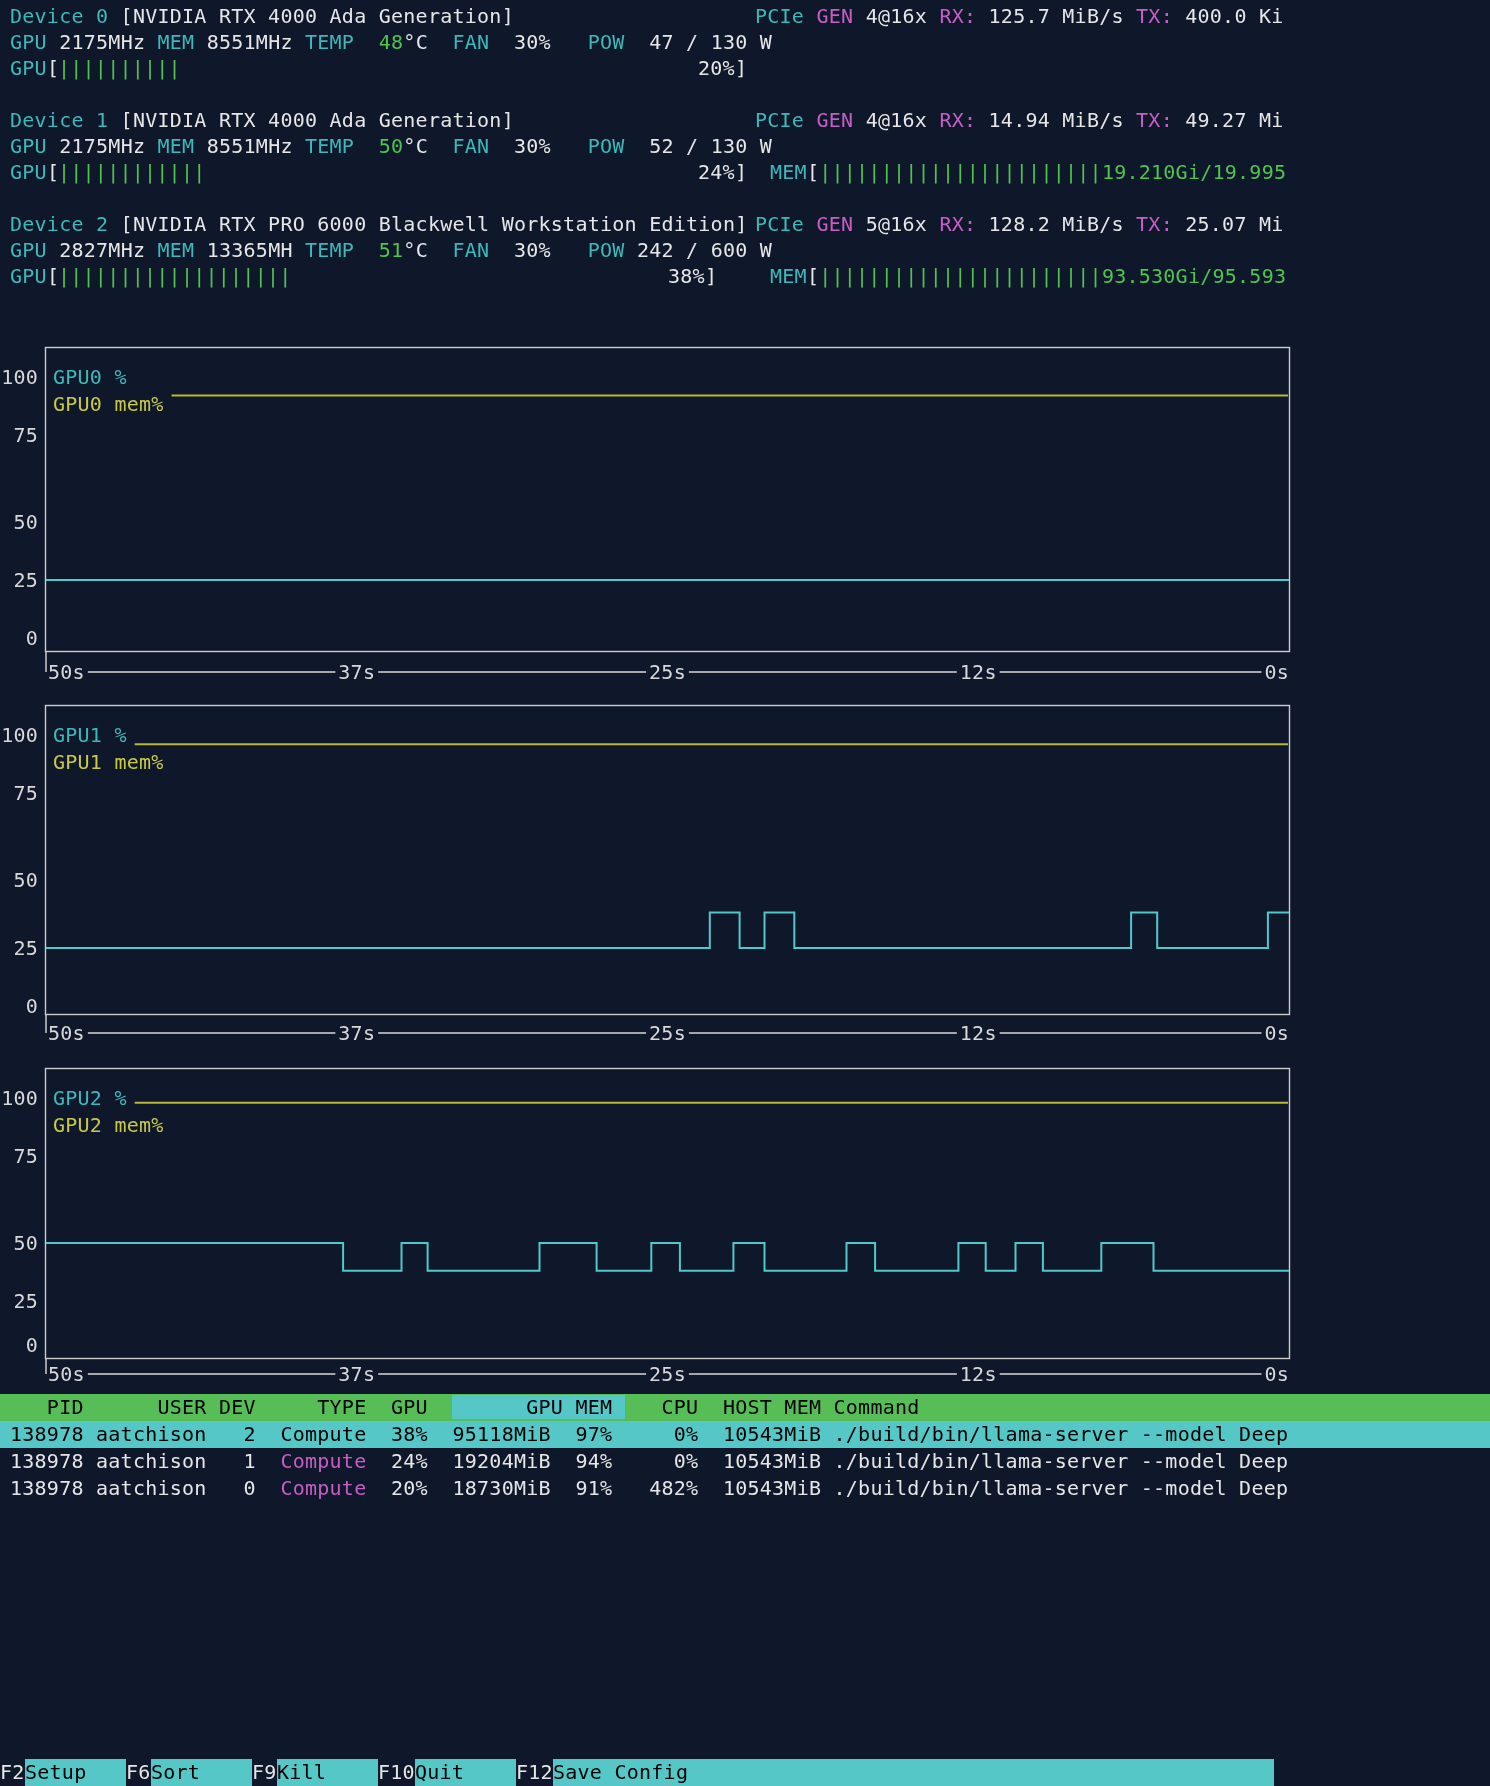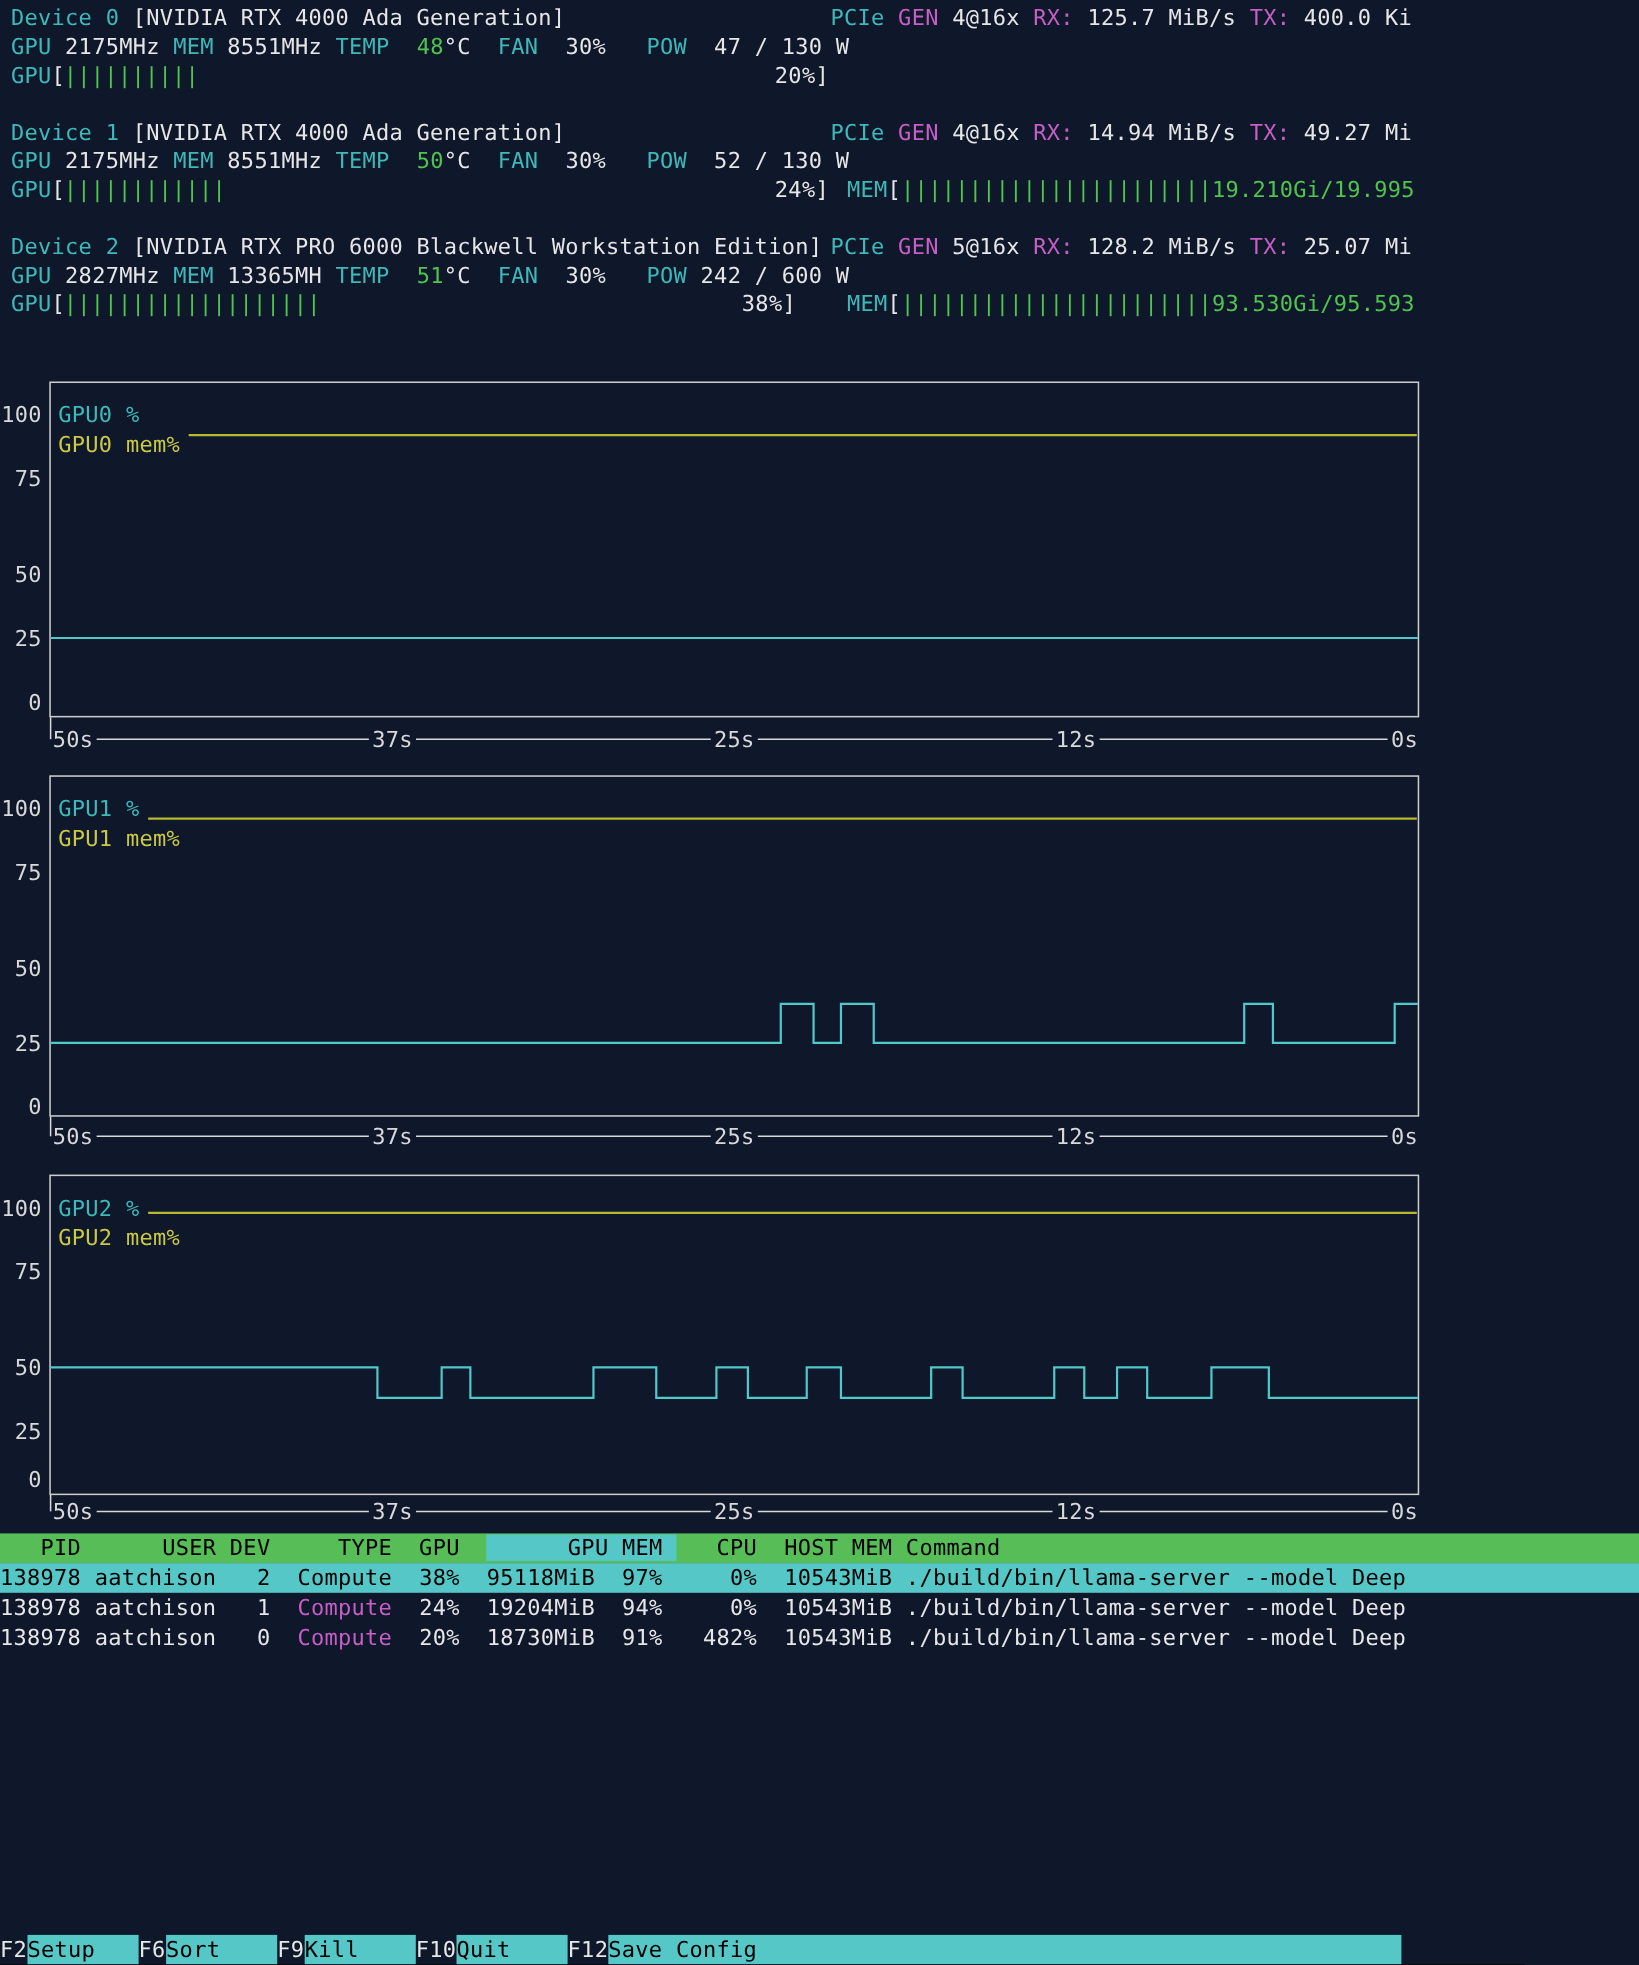--- a/index.html
+++ b/index.html
@@ -11,24 +11,24 @@
   html,body{background:#000}
   #root{
     position:relative;width:1490px;height:1786px;background:#0f172a;overflow:hidden;
     font-family:"DejaVu Sans Mono","Liberation Mono",monospace;
     font-size:20px;letter-spacing:.25px;color:var(--white);
   }
   .line{position:absolute;left:0;width:1490px;height:26px;white-space:pre;line-height:26px}
   .pad{padding-left:10px}
   .c{color:var(--cyan-text)} .g{color:var(--green-text)} .m{color:var(--magenta)} .w{color:var(--white)}
   .abs{position:absolute;top:0;white-space:pre;line-height:26px}
-  .pct-block{text-align:center;width:62px}
+  .pct-block{text-align:left;width:62px}
   svg text{font-family:"DejaVu Sans Mono","Liberation Mono",monospace;font-size:20px}
   #chart-canvas{position:absolute;left:0;top:0;pointer-events:none}
-  .trow{position:absolute;left:0;width:1490px;height:27px;line-height:27px;white-space:pre;padding-left:0}
+  .trow{position:absolute;left:0;width:1490px;height:27px;line-height:27px;white-space:pre;padding-left:10px}
   .thead{background:var(--green-bg);color:#000}
   .thead .hl{background:var(--cyan-bg)}
   .sel{background:var(--cyan-bg);color:#000}
   .sel .m{color:#000}
   .fbar{position:absolute;left:0;top:1759px;width:1274px;height:27px;display:flex;line-height:27px;white-space:pre}
   .fkey{color:var(--white)}
   .flabel{background:var(--cyan-bg);color:#000;width:101px}
   .flabel.grow{flex:1}
 </style>
 </head>

